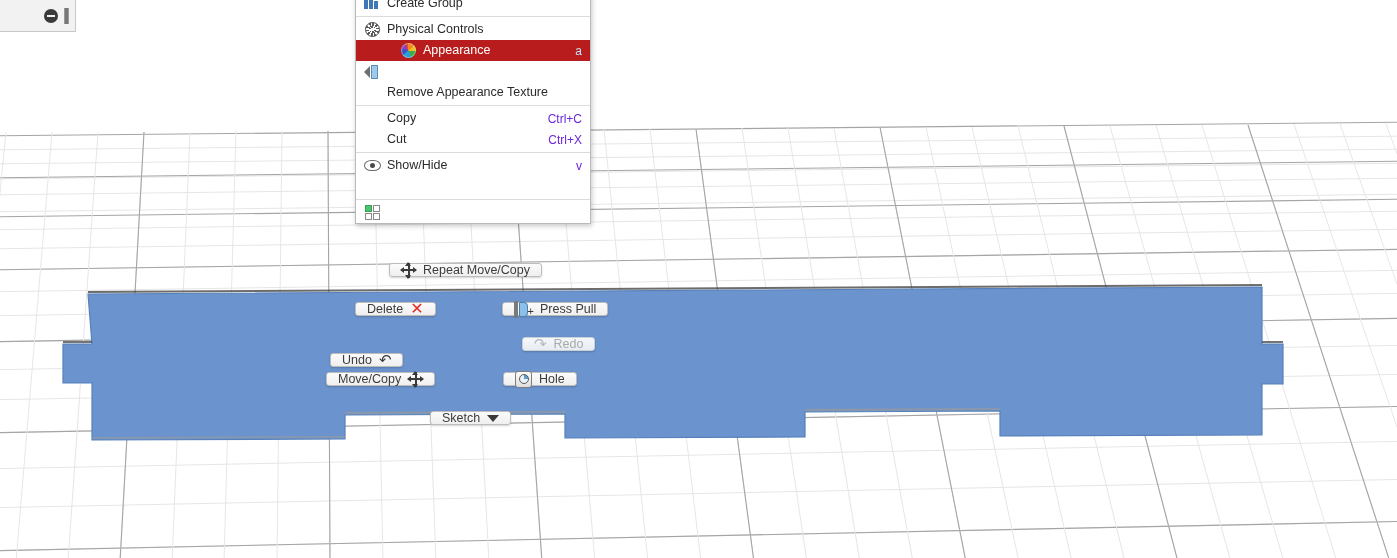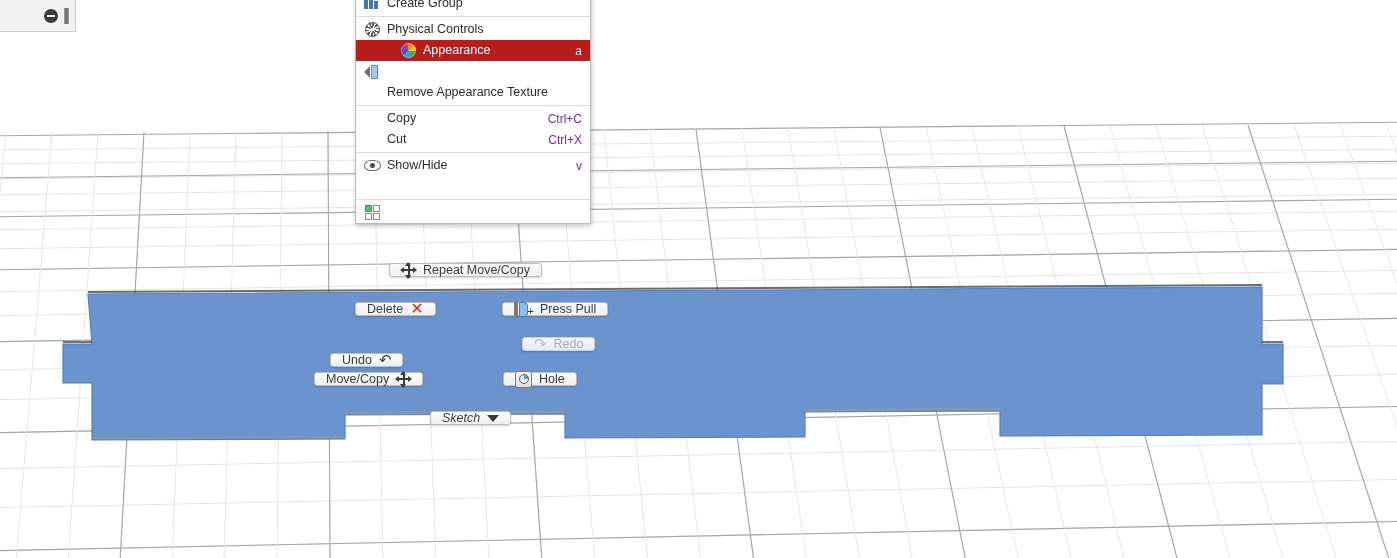--- a/index.html
+++ b/index.html
@@ -377,35 +377,35 @@
 <div class="mm-btn" style="left:330px;top:337px;margin-top:16px;">
   <span class="mm-label">Undo</span>
   <span class="ic-undo">↶</span>
 </div>
 
 <div class="mm-btn disabled" style="left:522px;top:337px;">
   <span class="ic-redo">↷</span>
   <span class="mm-label">Redo</span>
 </div>
 
-<div class="mm-btn" style="left:314px;top:372px;">
+<div class="mm-btn" style="left:326px;top:372px;">
   <span class="mm-label">Move/Copy</span>
   <span class="ic-move">
     <i class="h"></i>
       <i class="v"></i>
     <i class="ar a-l"></i>
       <i class="ar a-r"></i>
       <i class="ar a-t"></i>
       <i class="ar a-b"></i>
   </span>
 </div>
 
 <div class="mm-btn" style="left:503px;top:372px;">
   <span class="ic-hole">
       <i></i>
     </span>
   <span class="mm-label">Hole</span>
 </div>
 
-<div class="mm-btn" style="left:430px;top:411px;font-style:italic;">
+<div class="mm-btn" style="left:430px;top:411px;">
   <span class="mm-label">Sketch</span>
   <span class="ic-caret-down"></span>
 </div>
 
 </body></html>

